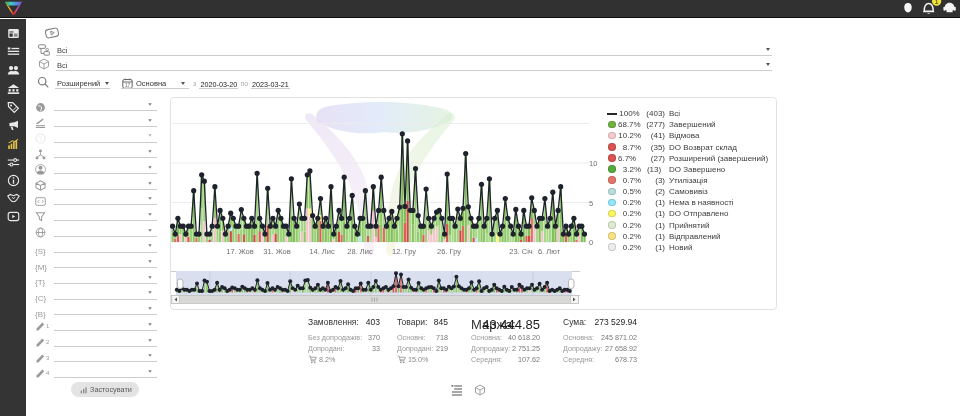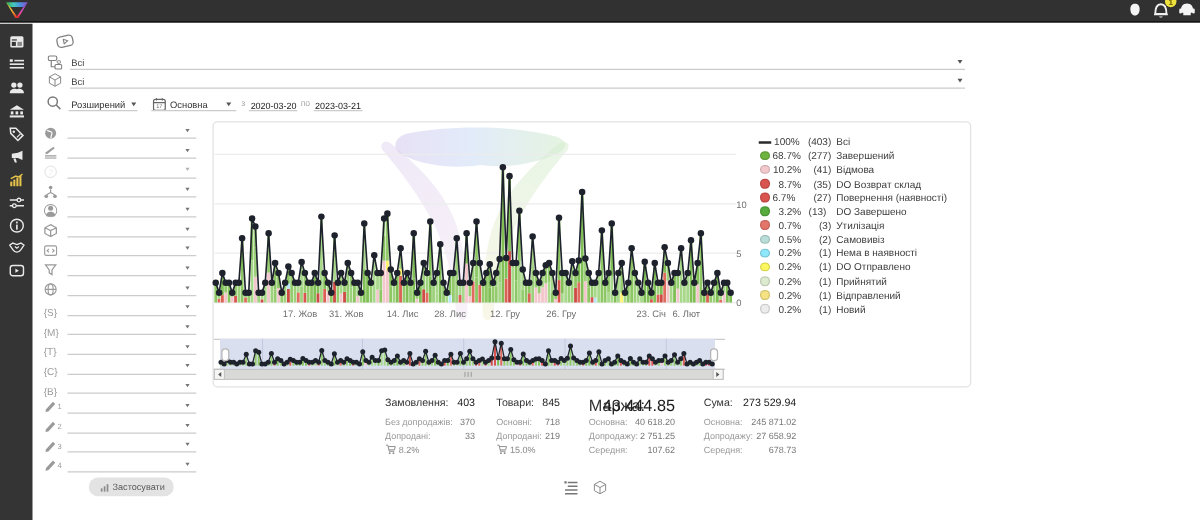--- a/index.html
+++ b/index.html
@@ -724,21 +724,21 @@
 <div style="position:absolute;left:607px;top:142.5px;width:170px;height:11px;font-size:8px;color:#3c3c3c;">
     <span style="position:absolute;left:1px;top:0.5px;width:7.5px;height:7.5px;border-radius:50%;background:#d9534f;box-shadow:inset 0 0 0 1px rgba(0,0,0,0.14)"></span>
     <span style="position:absolute;left:11px;width:23px;text-align:right">8.7%</span>
     <span style="position:absolute;left:36px;width:22px;text-align:right">(35)</span>
     <span style="position:absolute;left:62px;white-space:nowrap">DO Возврат склад</span>
   </div>
 <div style="position:absolute;left:607px;top:153.6px;width:170px;height:11px;font-size:8px;color:#3c3c3c;">
     <span style="position:absolute;left:1px;top:0.5px;width:7.5px;height:7.5px;border-radius:50%;background:#d9534f;box-shadow:inset 0 0 0 1px rgba(0,0,0,0.14)"></span>
     <span style="position:absolute;left:11px;width:23px;text-align:left">6.7%</span>
     <span style="position:absolute;left:36px;width:22px;text-align:right">(27)</span>
-    <span style="position:absolute;left:62px;white-space:nowrap">Повернення (наявності)</span>
+    <span style="position:absolute;left:62px;white-space:nowrap">Розширений (завершений)</span>
   </div>
 <div style="position:absolute;left:607px;top:164.8px;width:170px;height:11px;font-size:8px;color:#3c3c3c;">
     <span style="position:absolute;left:1px;top:0.5px;width:7.5px;height:7.5px;border-radius:50%;background:#55ab3c;box-shadow:inset 0 0 0 1px rgba(0,0,0,0.14)"></span>
     <span style="position:absolute;left:11px;width:23px;text-align:right">3.2%</span>
     <span style="position:absolute;left:36px;width:22px;text-align:center">(13)</span>
     <span style="position:absolute;left:62px;white-space:nowrap">DO Завершено</span>
   </div>
 <div style="position:absolute;left:607px;top:175.9px;width:170px;height:11px;font-size:8px;color:#3c3c3c;">
     <span style="position:absolute;left:1px;top:0.5px;width:7.5px;height:7.5px;border-radius:50%;background:#e4756b;box-shadow:inset 0 0 0 1px rgba(0,0,0,0.14)"></span>
     <span style="position:absolute;left:11px;width:23px;text-align:right">0.7%</span>

